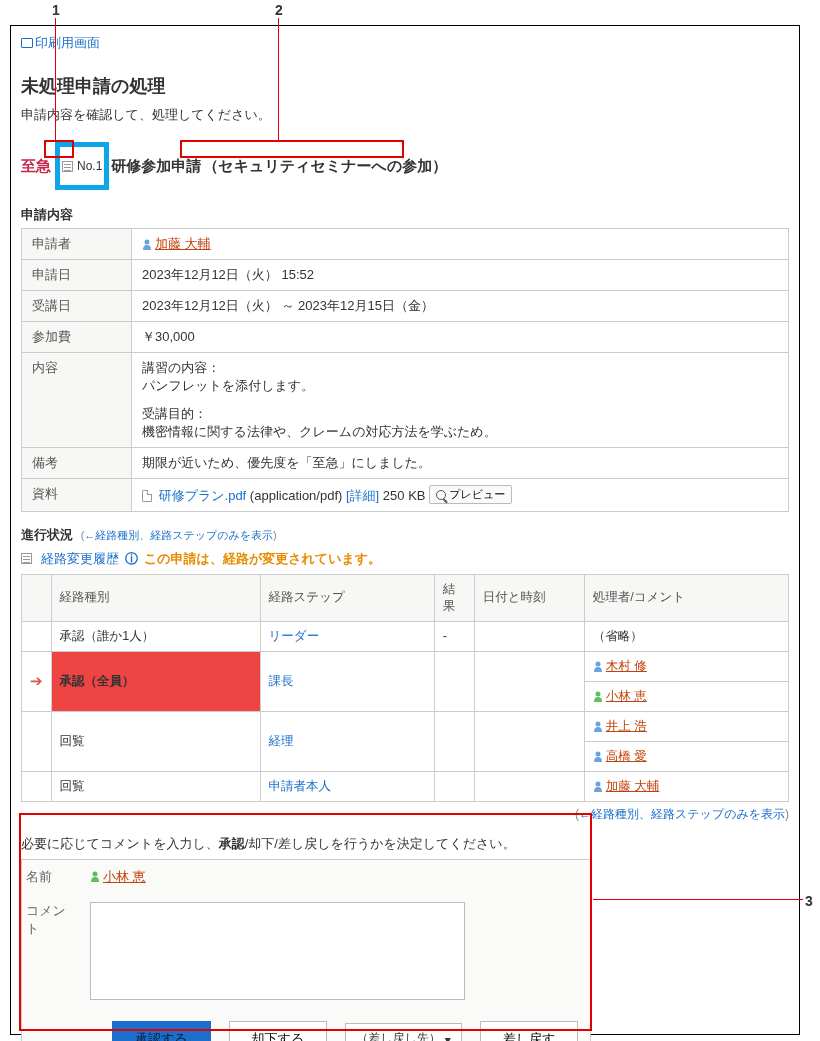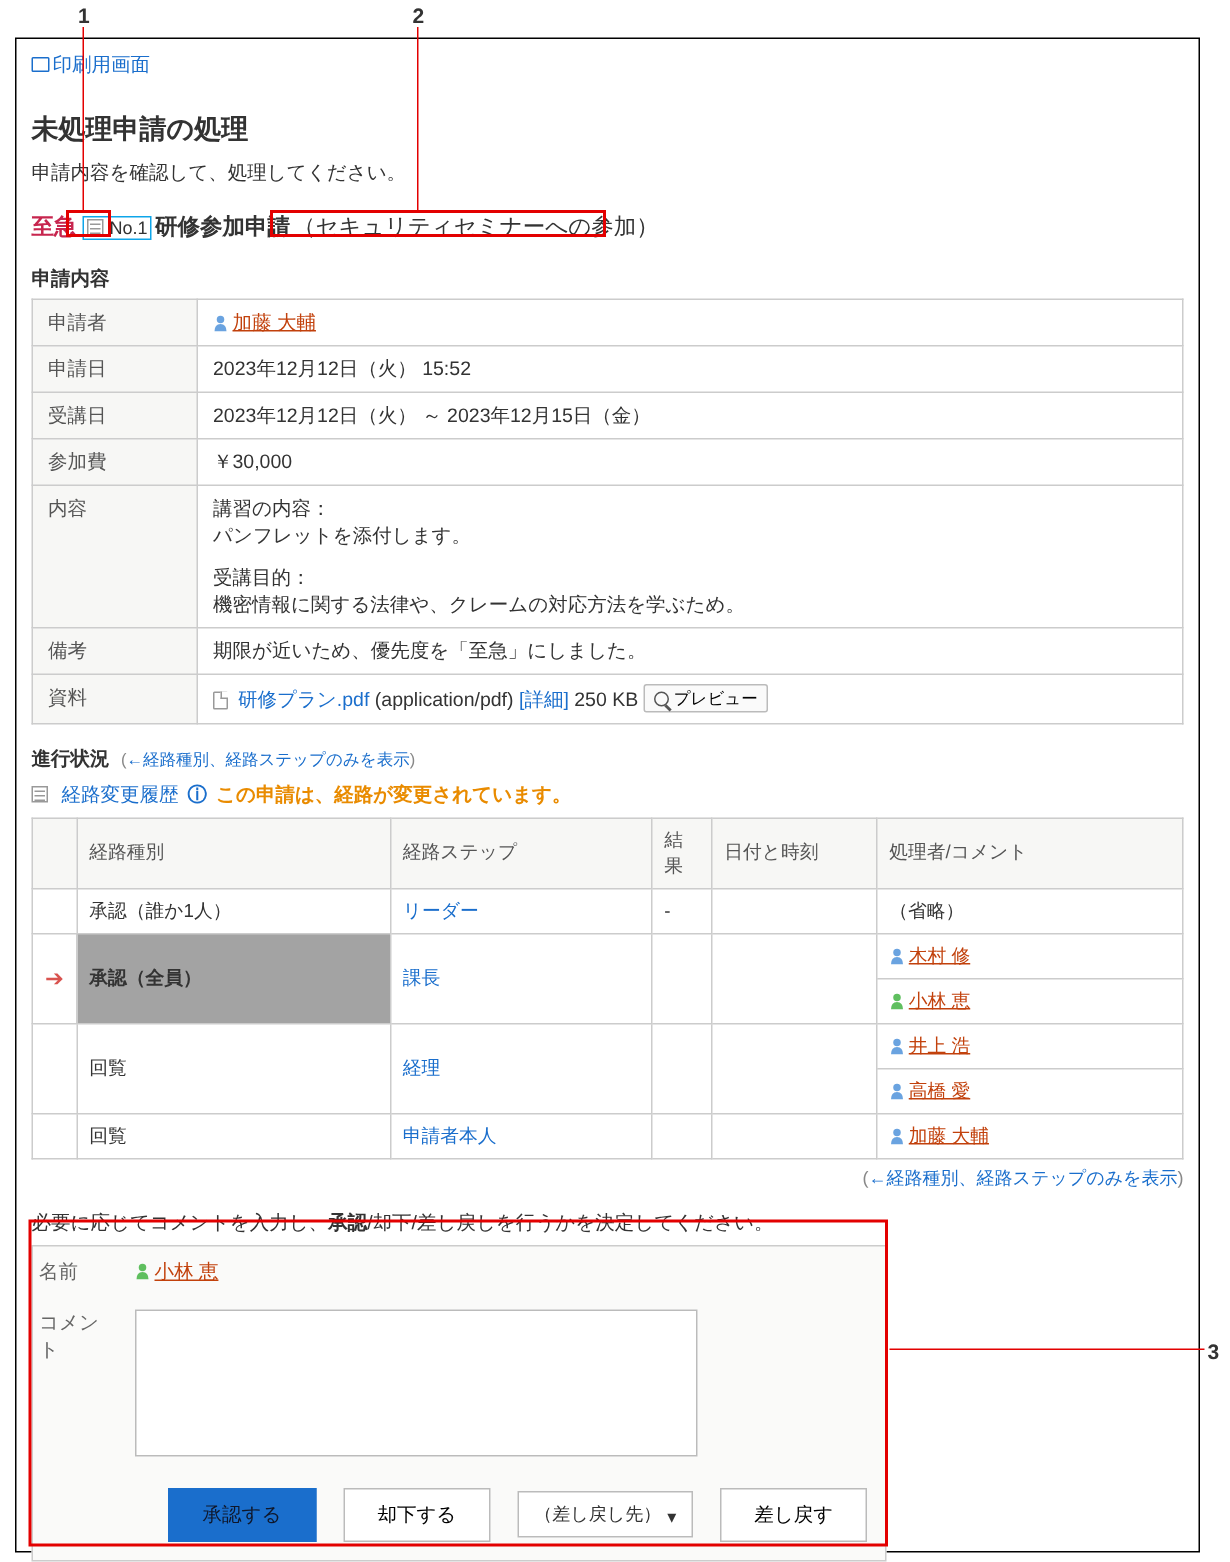--- a/index.html
+++ b/index.html
@@ -4,43 +4,43 @@
 <style>
 * { box-sizing: border-box; margin: 0; padding: 0; }
 body { font-family: "Hiragino Kaku Gothic ProN", Meiryo, sans-serif; font-size: 13px; color: #333; background: #fff; }
 .canvas { position: relative; width: 820px; height: 1041px; }
 .frame { position: absolute; left: 10px; top: 25px; width: 790px; height: 1010px; border: 1px solid #000; padding: 8px 10px; }
 .print-link { color: #1a6ecc; text-decoration: none; margin-bottom: 10px; display: inline-flex; align-items: center; gap: 2px; }
 h1.page-title { font-size: 18px; font-weight: bold; margin: 12px 0 8px; }
 .page-desc { margin-bottom: 18px; }
 .req-header { font-size: 15px; margin: 8px 0 16px; display: flex; align-items: center; gap: 2px; }
 .urgent { color: #c7254e; font-weight: bold; margin-right: 2px; }
-.numbox { border: 1px solid #0ea5e9; padding: 0 2px; font-size: 12px; display: inline-flex; align-items: center; gap: 1px; text-align: center; }
+.numbox { border: 5px solid #0ea5e9; padding: 12px 2px; font-size: 12px; display: inline-flex; align-items: center; gap: 1px; text-align: center; }
 .req-title { font-weight: bold; }
-.req-subtitle { font-weight: normal; text-align: center; }
+.req-subtitle { font-weight: bold; text-align: center; }
 .section-head { font-weight: bold; margin: 8px 0 4px; }
 table.details { width: 100%; border-collapse: collapse; margin-bottom: 14px; }
 table.details th, table.details td { border: 1px solid #ccc; padding: 6px 10px; text-align: left; vertical-align: top; font-weight: normal; }
 table.details th { background: #f7f7f5; width: 110px; color: #555; }
 .link { color: #1a6ecc; text-decoration: none; }
 .person { color: #c2410c; display: inline-flex; align-items: center; gap: 3px; }
 .file-ico { display:inline-block; width:10px; height:12px; border:1px solid #999; border-radius:1px; position:relative; margin-right:3px; vertical-align:middle; }
 .file-ico::after{content:"";position:absolute;top:-1px;right:-1px;width:4px;height:4px;background:#fff;border-left:1px solid #999;border-bottom:1px solid #999;}
 .preview-btn { display: inline-flex; align-items: center; gap: 3px; border: 1px solid #bbb; padding: 1px 6px; border-radius: 2px; background: #fafafa; font-size: 11px; cursor: pointer; }
 .progress-head { font-weight: bold; display: inline; }
 .small-paren { font-size: 11px; color: #888; margin-left: 4px; }
 .route-history { margin: 6px 0 6px; display: flex; align-items: center; gap: 6px; }
 .info-ico { color: #1a6ecc; font-weight: bold; }
 .route-warn { color: #e98b00; font-weight: bold; }
 table.route { width: 100%; border-collapse: collapse; margin-bottom: 2px; }
 table.route th, table.route td { border: 1px solid #ccc; padding: 6px 8px; text-align: left; font-weight: normal; font-size: 12.5px; vertical-align: middle; }
 table.route thead th { background: #f7f7f5; color: #555; }
 .arrow-cell { width: 22px; text-align: center; }
 .arrow-red { color: #d9534f; font-size: 15px; }
-.current-row td.type-cell { background: #a3a3a3; font-weight: bold; }
+.current-row td.type-cell { background: #ef4444; font-weight: bold; }
 .note-below { font-size: 12px; color: #888; margin: 4px 0 12px 8px; text-align: right; }
 .instruction { margin-bottom: 6px; }
 .comment-panel { border: 1px solid #ccc; background: #fafaf9; padding: 0; }
 .cp-row { display: flex; border-bottom: none; }
 .cp-label { width: 60px; padding: 8px 4px; color: #666; }
 .cp-val { flex: 1; padding: 8px 8px; }
 textarea.comment { width: 375px; height: 98px; resize: none; border: 1px solid #bbb; padding: 4px; font-family: inherit; font-size: 13px; }
 .btn-row { display: flex; gap: 18px; align-items: center; padding: 10px 10px 12px 90px; }
 .btn { padding: 8px 22px; border: 1px solid #bbb; background: #fff; cursor: pointer; font-size: 13px; }
 .btn.primary { background: #1a6ecc; color: #0f172a; border-color: #1a6ecc; }

